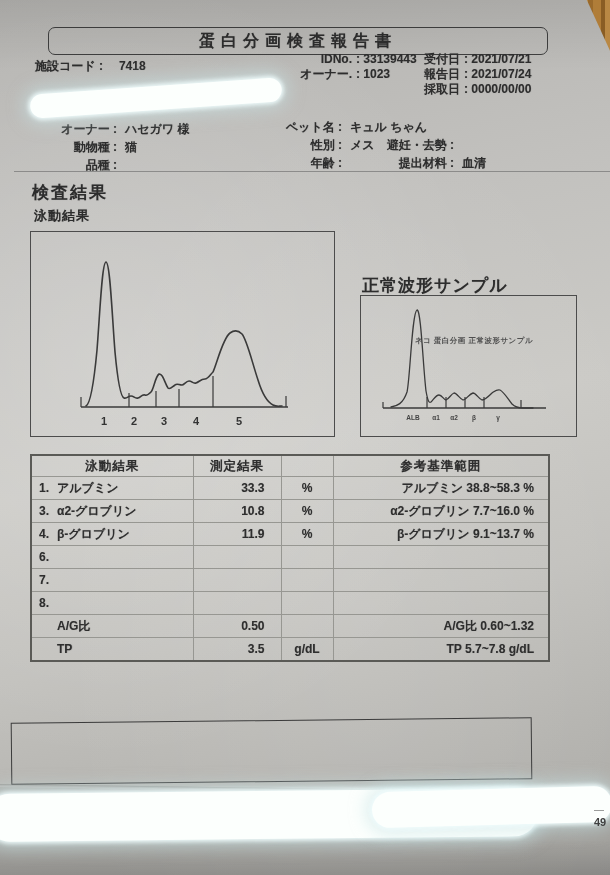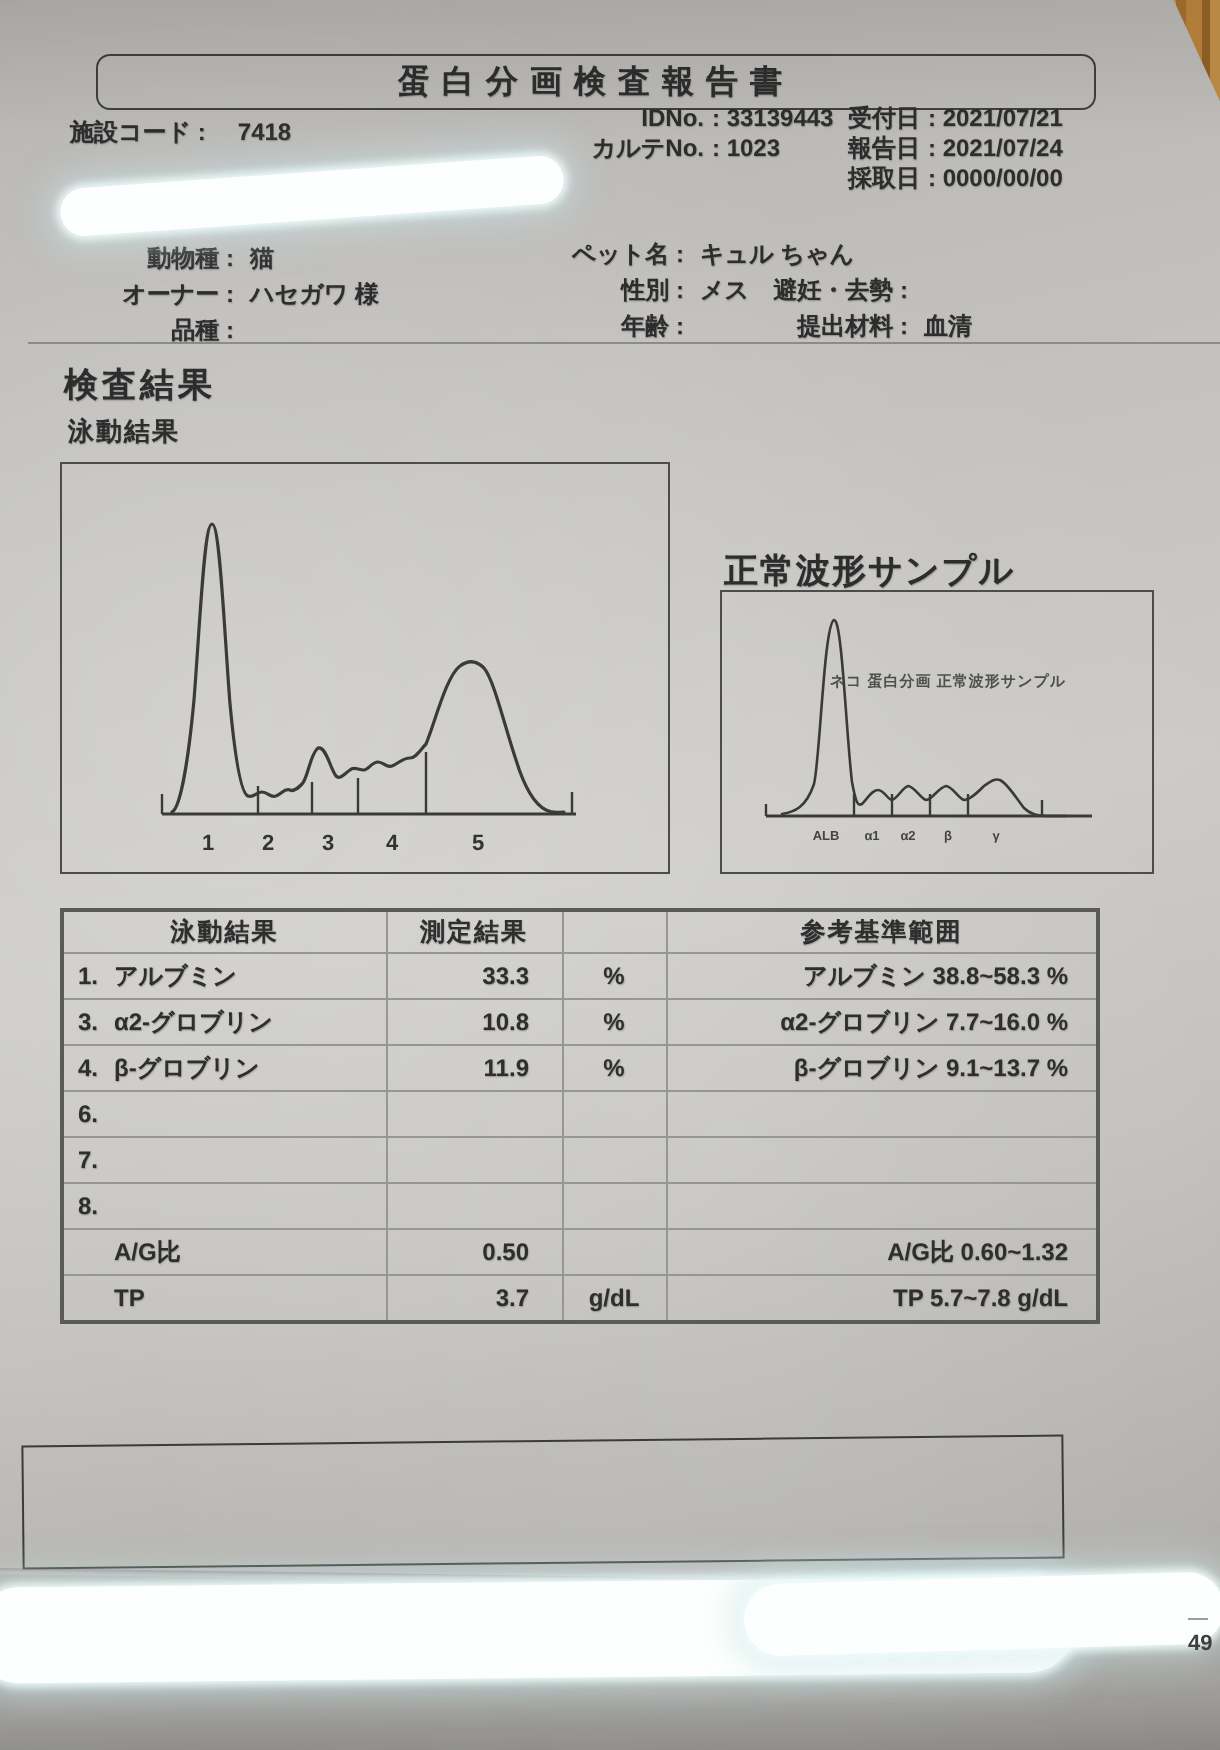--- a/index.html
+++ b/index.html
@@ -102,42 +102,42 @@
     <div class="abs facility row blur">
       <span class="lbl">施設コード :</span>
       <span class="val">7418</span>
     </div>
 
     <div class="abs idblock blur">
       <div>
         <span class="lbl">IDNo.</span><span class="val">: 33139443</span>
       </div>
       <div>
-        <span class="lbl">カルテNo.</span><span class="val">: 1023</span>
+        <span class="lbl">オーナー.</span><span class="val">: 1023</span>
       </div>
     </div>
 
     <div class="abs dateblock blur">
       <div>
         <span class="lbl">受付日</span><span class="val">: 2021/07/21</span>
       </div>
       <div>
         <span class="lbl">報告日</span><span class="val">: 2021/07/24</span>
       </div>
       <div>
         <span class="lbl">採取日</span><span class="val">: 0000/00/00</span>
       </div>
     </div>
 
     <div class="abs pcol pcol1 blur">
       <div>
+        <span class="lbl">オーナー :</span><span class="val">ハセガワ 様</span>
+      </div>
+      <div>
         <span class="lbl">動物種 :</span><span class="val">猫</span>
-      </div>
-      <div>
-        <span class="lbl">オーナー :</span><span class="val">ハセガワ 様</span>
       </div>
       <div>
         <span class="lbl">品種 :</span><span class="val"></span>
       </div>
     </div>
 
     <div class="abs pcol pcol2 blur">
       <div>
         <span class="lbl">ペット名 :</span><span class="val">キュル ちゃん</span>
       </div>
@@ -250,21 +250,21 @@
         <td class="c-ref"></td>
       </tr>
       <tr>
         <td class="c-item"><span class="no"></span><span>A/G比</span></td>
         <td class="c-res">0.50</td>
         <td class="c-unit"></td>
         <td class="c-ref">A/G比  0.60~1.32</td>
       </tr>
       <tr>
         <td class="c-item"><span class="no"></span><span>TP</span></td>
-        <td class="c-res">3.7</td>
+        <td class="c-res">3.5</td>
         <td class="c-unit">g/dL</td>
         <td class="c-ref">TP  5.7~7.8 g/dL</td>
       </tr>
     </tbody>
       </table>
 
     <div class="abs bottom-box"></div>
     <div class="abs crease"></div>
     <div class="abs below-crease"></div>
 

